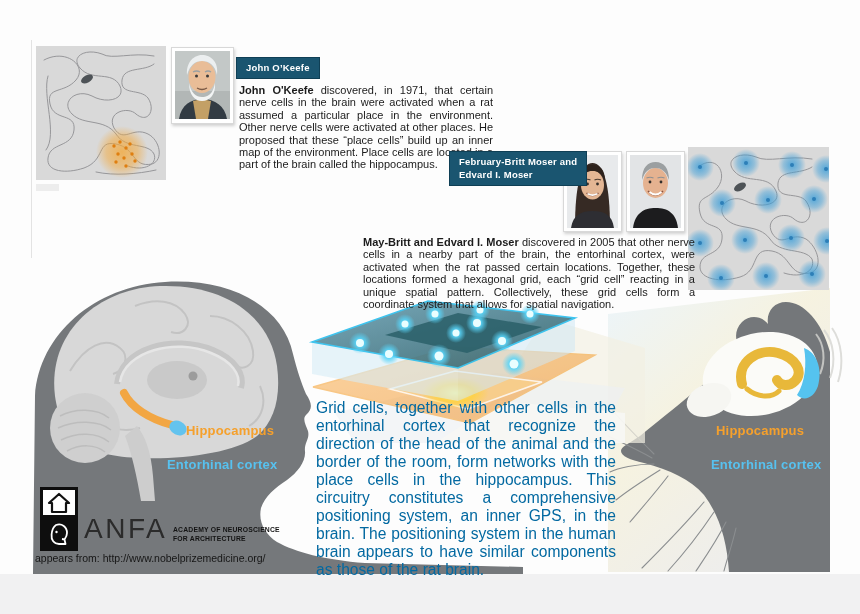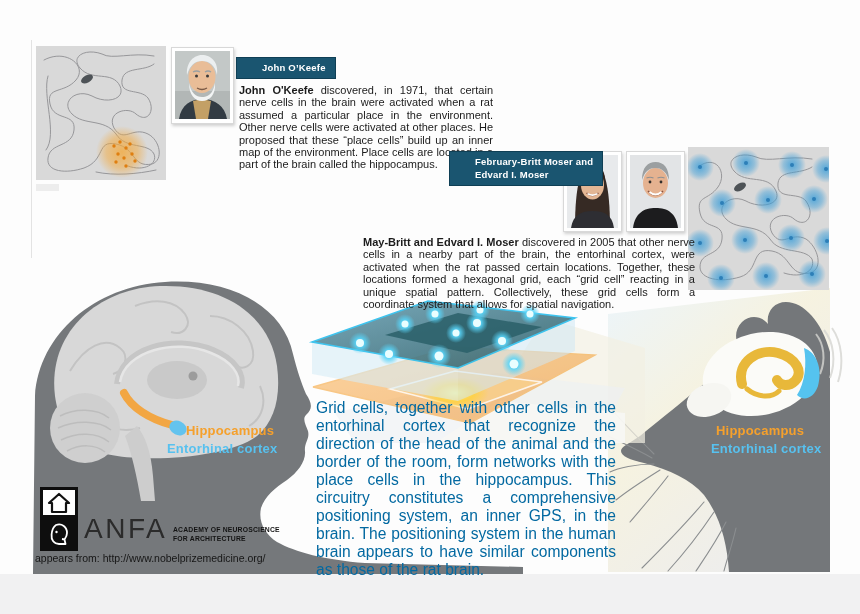--- a/index.html
+++ b/index.html
@@ -8,30 +8,30 @@
   .abs{position:absolute;}
   
   #footer-strip{left:0;top:574px;width:860px;height:40px;background:#f1f1f2;}
   #left-vline{left:31px;top:40px;width:1px;height:218px;background:#e3e3e3;}
   #gray-chip{left:36px;top:184px;width:23px;height:7px;background:#ededed;}
   
   .photo{background:#ffffff;border:1px solid #d8d8d8;box-shadow:1px 2px 3px rgba(0,0,0,.18);padding:3px;box-sizing:border-box;}
   .photo svg{display:block;}
   
   .name-label{background:#1a5570;border:1px solid #0f3f55;color:#ffffff;font-size:9.5px;font-weight:600;
-              letter-spacing:.2px;padding:4px 9px 3px 25px;line-height:1.35;white-space:nowrap;}
+              letter-spacing:.2px;padding:4px 9px 3px 9px;line-height:1.35;white-space:nowrap;}
   
   .small-par{font-size:11px;line-height:12.4px;color:#1b1b1b;text-align:justify;}
   .small-par b{font-weight:bold;}
   
   #summary-text{left:316px;top:399px;width:300px;font-size:15.6px;line-height:18px;text-align:justify;color:#0369a1;}
   
   .part-label{font-size:13px;font-weight:bold;letter-spacing:.2px;white-space:nowrap;}
   .lbl-orange{color:#f5a02c;}
-  .lbl-blue{color:#57c1ef;}
+  .lbl-blue{color:#57c1ef;margin-top:16px;}
   
   #anfa-house{left:40px;top:487px;width:38px;height:31px;background:#ffffff;border:3px solid #0e0e0e;box-sizing:border-box;
               display:flex;align-items:center;justify-content:center;}
   #anfa-head{left:40px;top:518px;width:38px;height:33px;background:#0e0e0e;box-sizing:border-box;
              display:flex;align-items:center;justify-content:center;}
   #anfa-acronym{left:84px;top:513px;font-size:28px;letter-spacing:2.5px;color:#2b2b2b;text-align:right;}
   #anfa-org{left:173px;top:525px;font-size:6.8px;font-weight:bold;line-height:9px;color:#141414;letter-spacing:.2px;}
   #credit-line{left:35px;top:552px;font-size:10.5px;color:#161616;}
 </style>
 </head>

